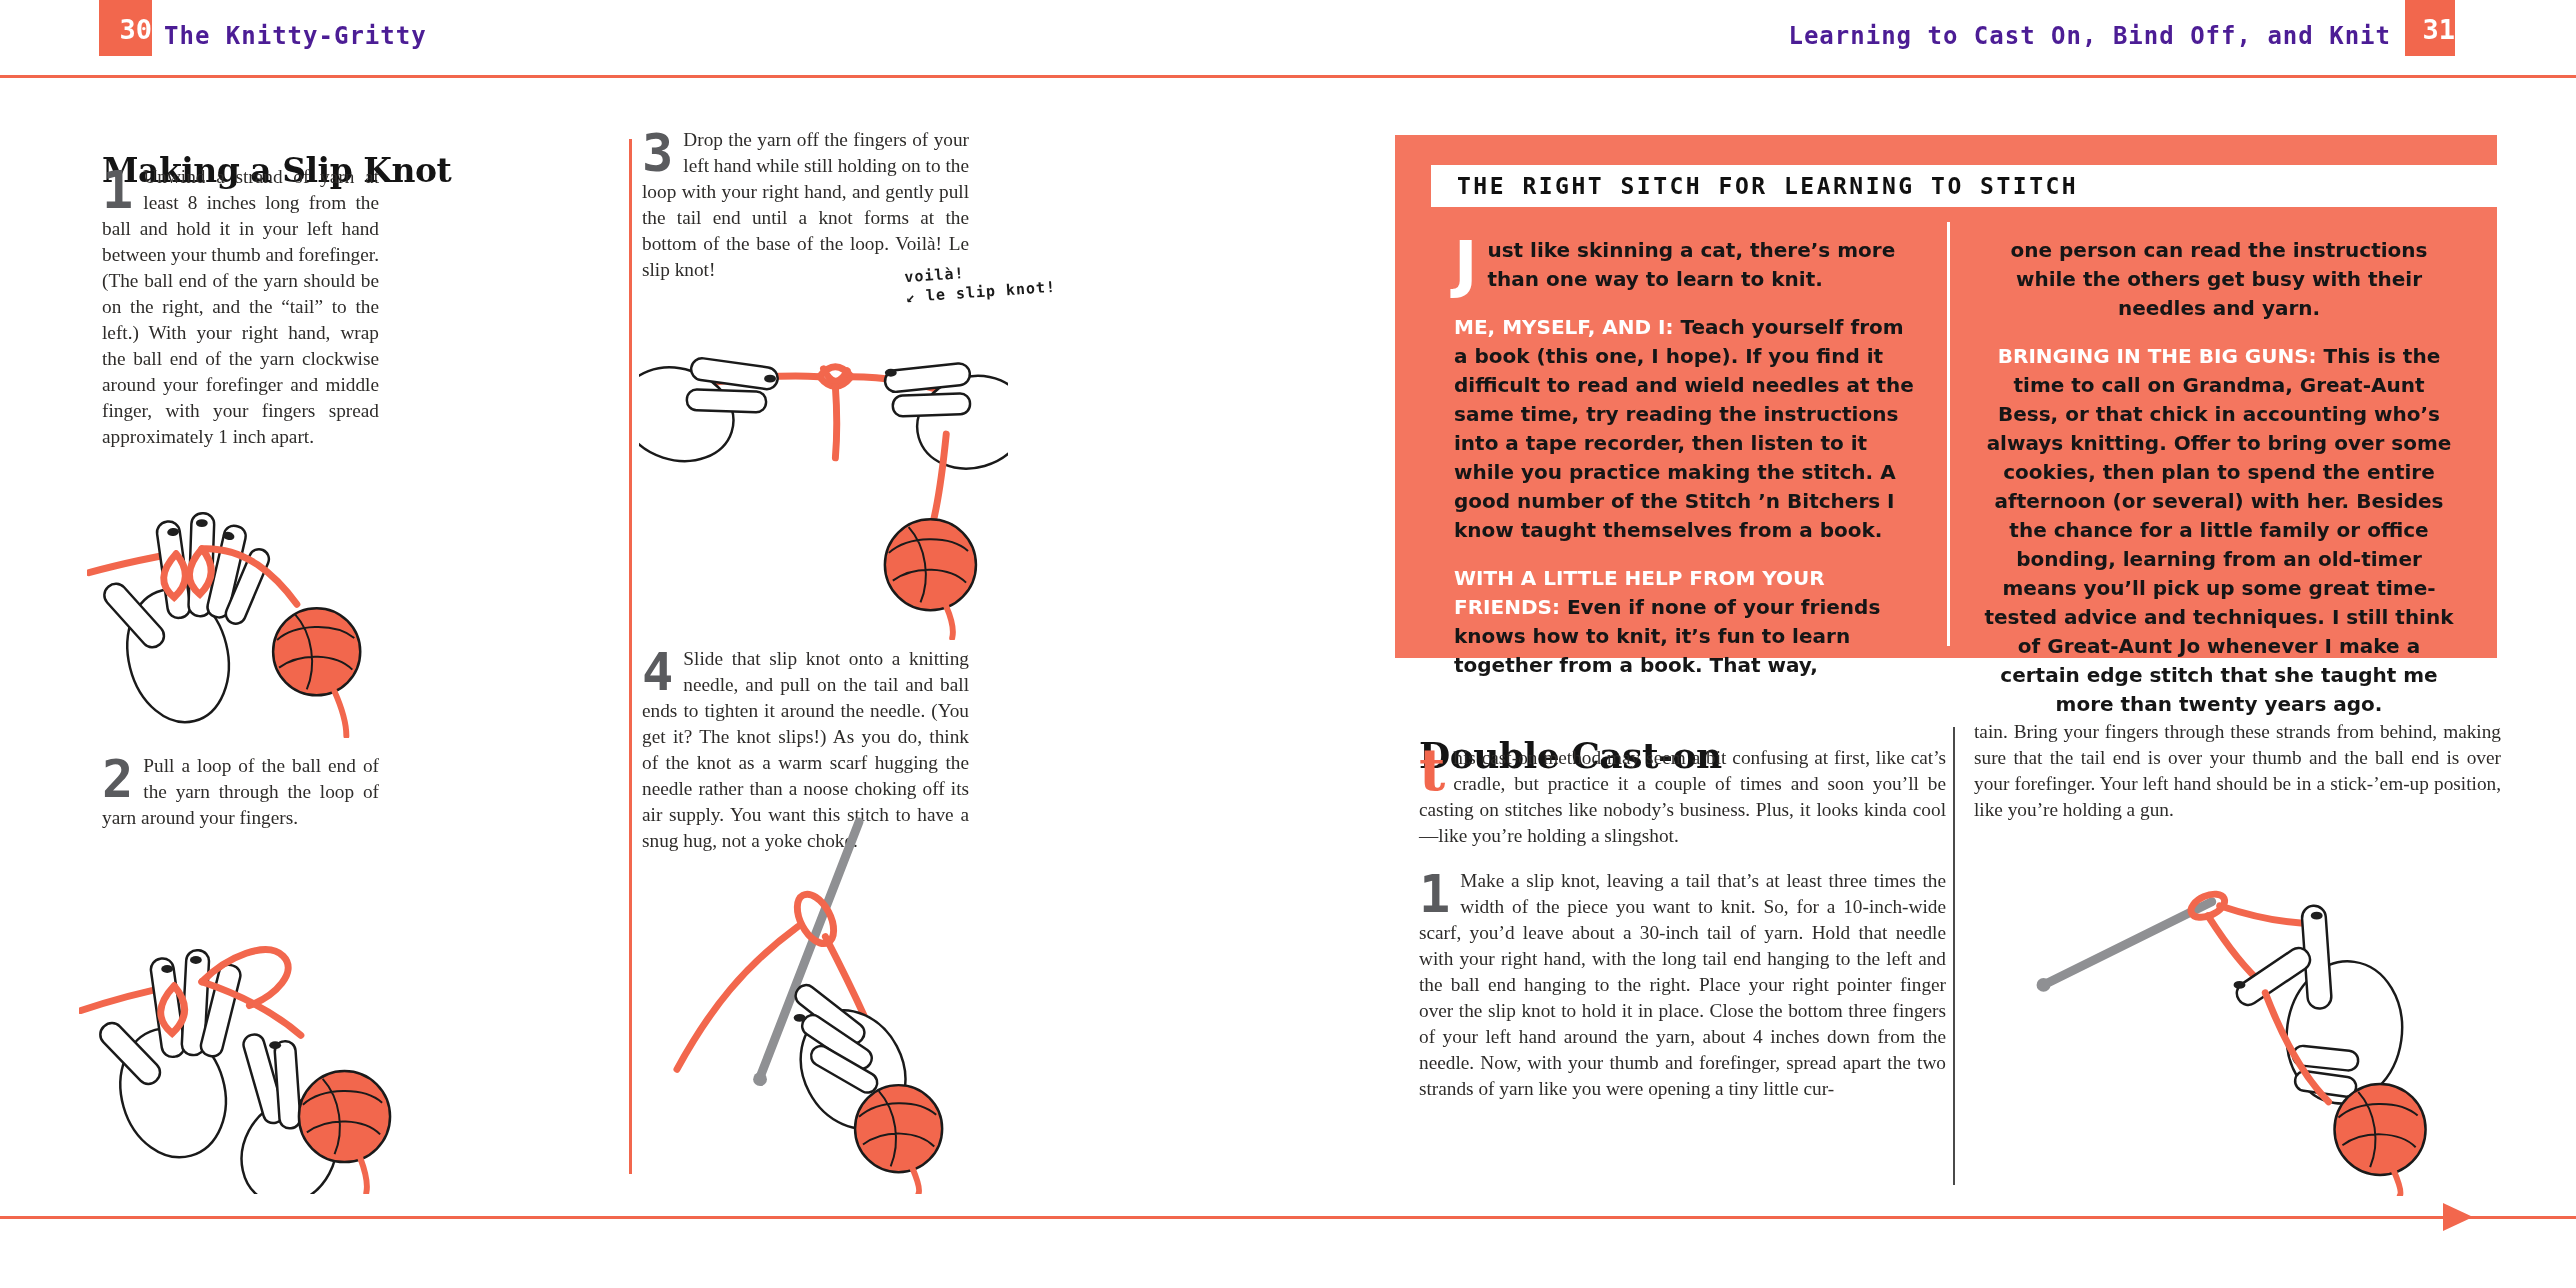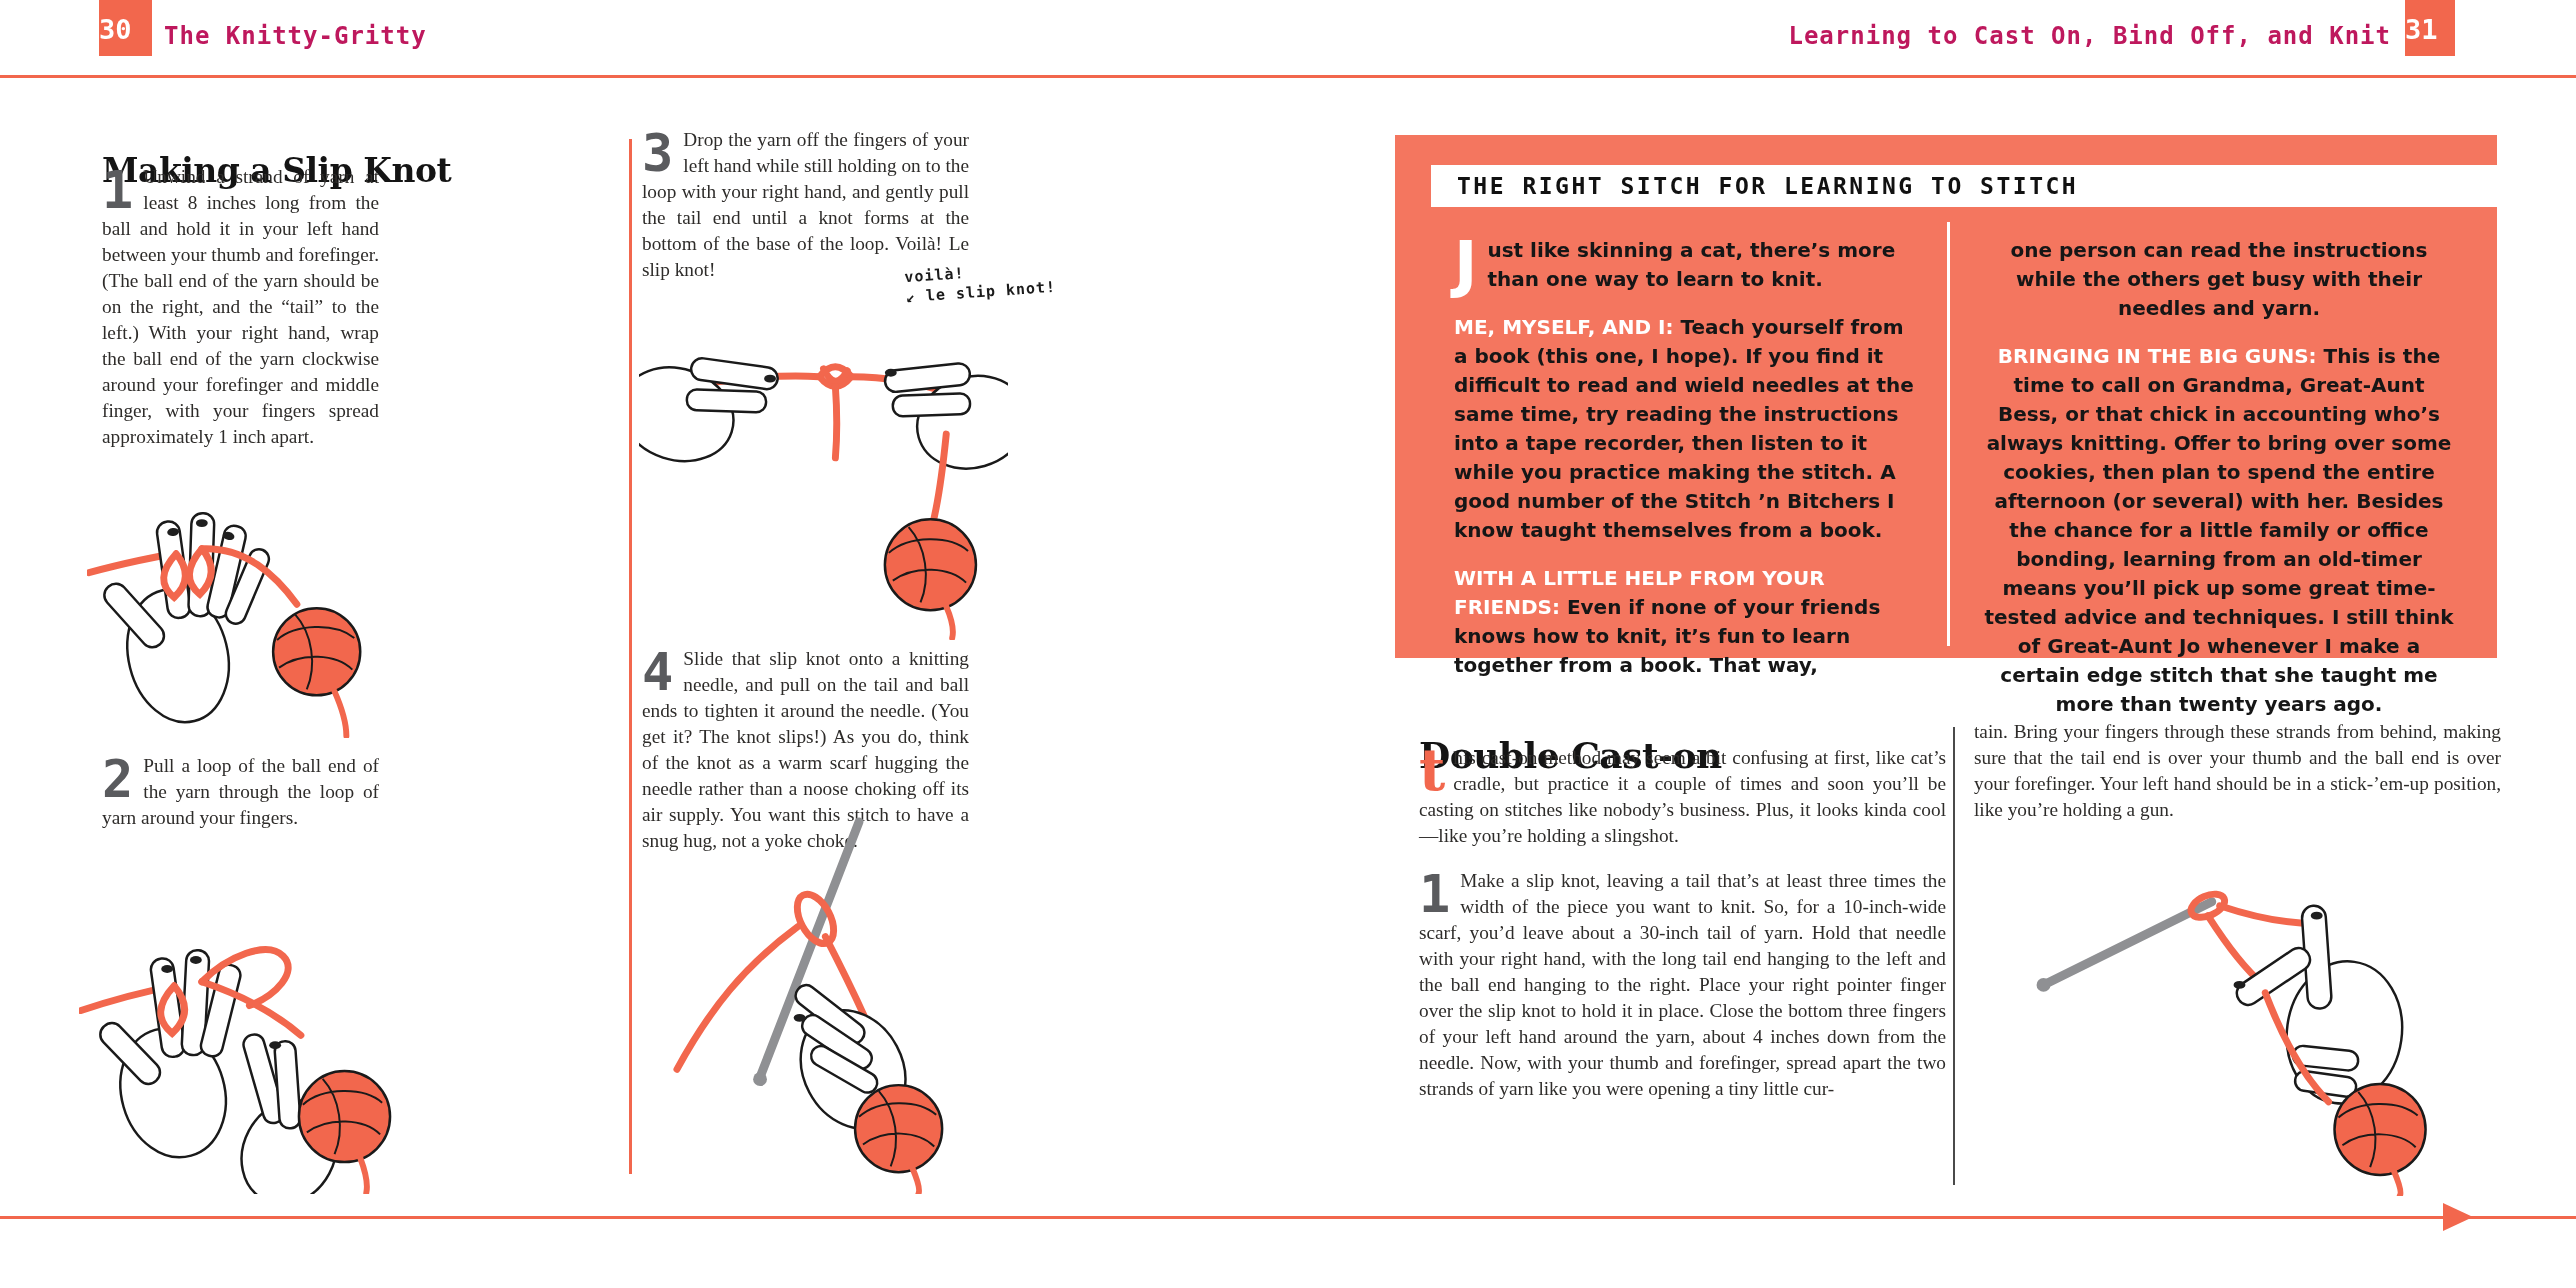--- a/index.html
+++ b/index.html
@@ -1,22 +1,22 @@
 <!DOCTYPE html>
 <html style="--accent: #f2674d; --box_bg: #f4765f;"><head>
 <meta charset="utf-8">
 <style>
   html,body{margin:0;padding:0;background:#e8e8e8;}
   .page{position:relative;width:2576px;height:1288px;background:#ffffff;overflow:hidden;
         font-family:"Liberation Serif",serif;color:#2e2c2a;}
   
   .tab{position:absolute;top:0;height:56px;background:var(--accent,#f2674d);
-       color:#fff;font:700 27px/59px "DejaVu Sans Mono",monospace;text-align:left;}
+       color:#fff;font:700 27px/59px "DejaVu Sans Mono",monospace;text-align:right;}
   .runhead{position:absolute;top:21px;font:700 24px/30px "DejaVu Sans Mono",monospace;
-           letter-spacing:1px;color:#be185d;white-space:nowrap;}
+           letter-spacing:1px;color:#4c1d95;white-space:nowrap;}
   .rule{position:absolute;left:0;right:0;height:3px;background:var(--accent,#f2674d);}
   .vrule{position:absolute;width:3px;background:var(--accent,#f2674d);}
   .next-tri{position:absolute;width:0;height:0;border-top:14px solid transparent;
             border-bottom:14px solid transparent;border-left:30px solid var(--accent,#f2674d);}
   
   .h1{position:absolute;font-family:"DejaVu Serif",serif;font-weight:700;color:#141414;
       letter-spacing:-0.5px;white-space:nowrap;margin-top:44px;}
   .body{position:absolute;font-size:19.3px;line-height:26px;text-align:justify;margin:0;}
   .num{float:left;font:700 52px/46px "DejaVu Sans Mono",monospace;color:#5a5b5e;
        margin:3px 10px 0 0;}

